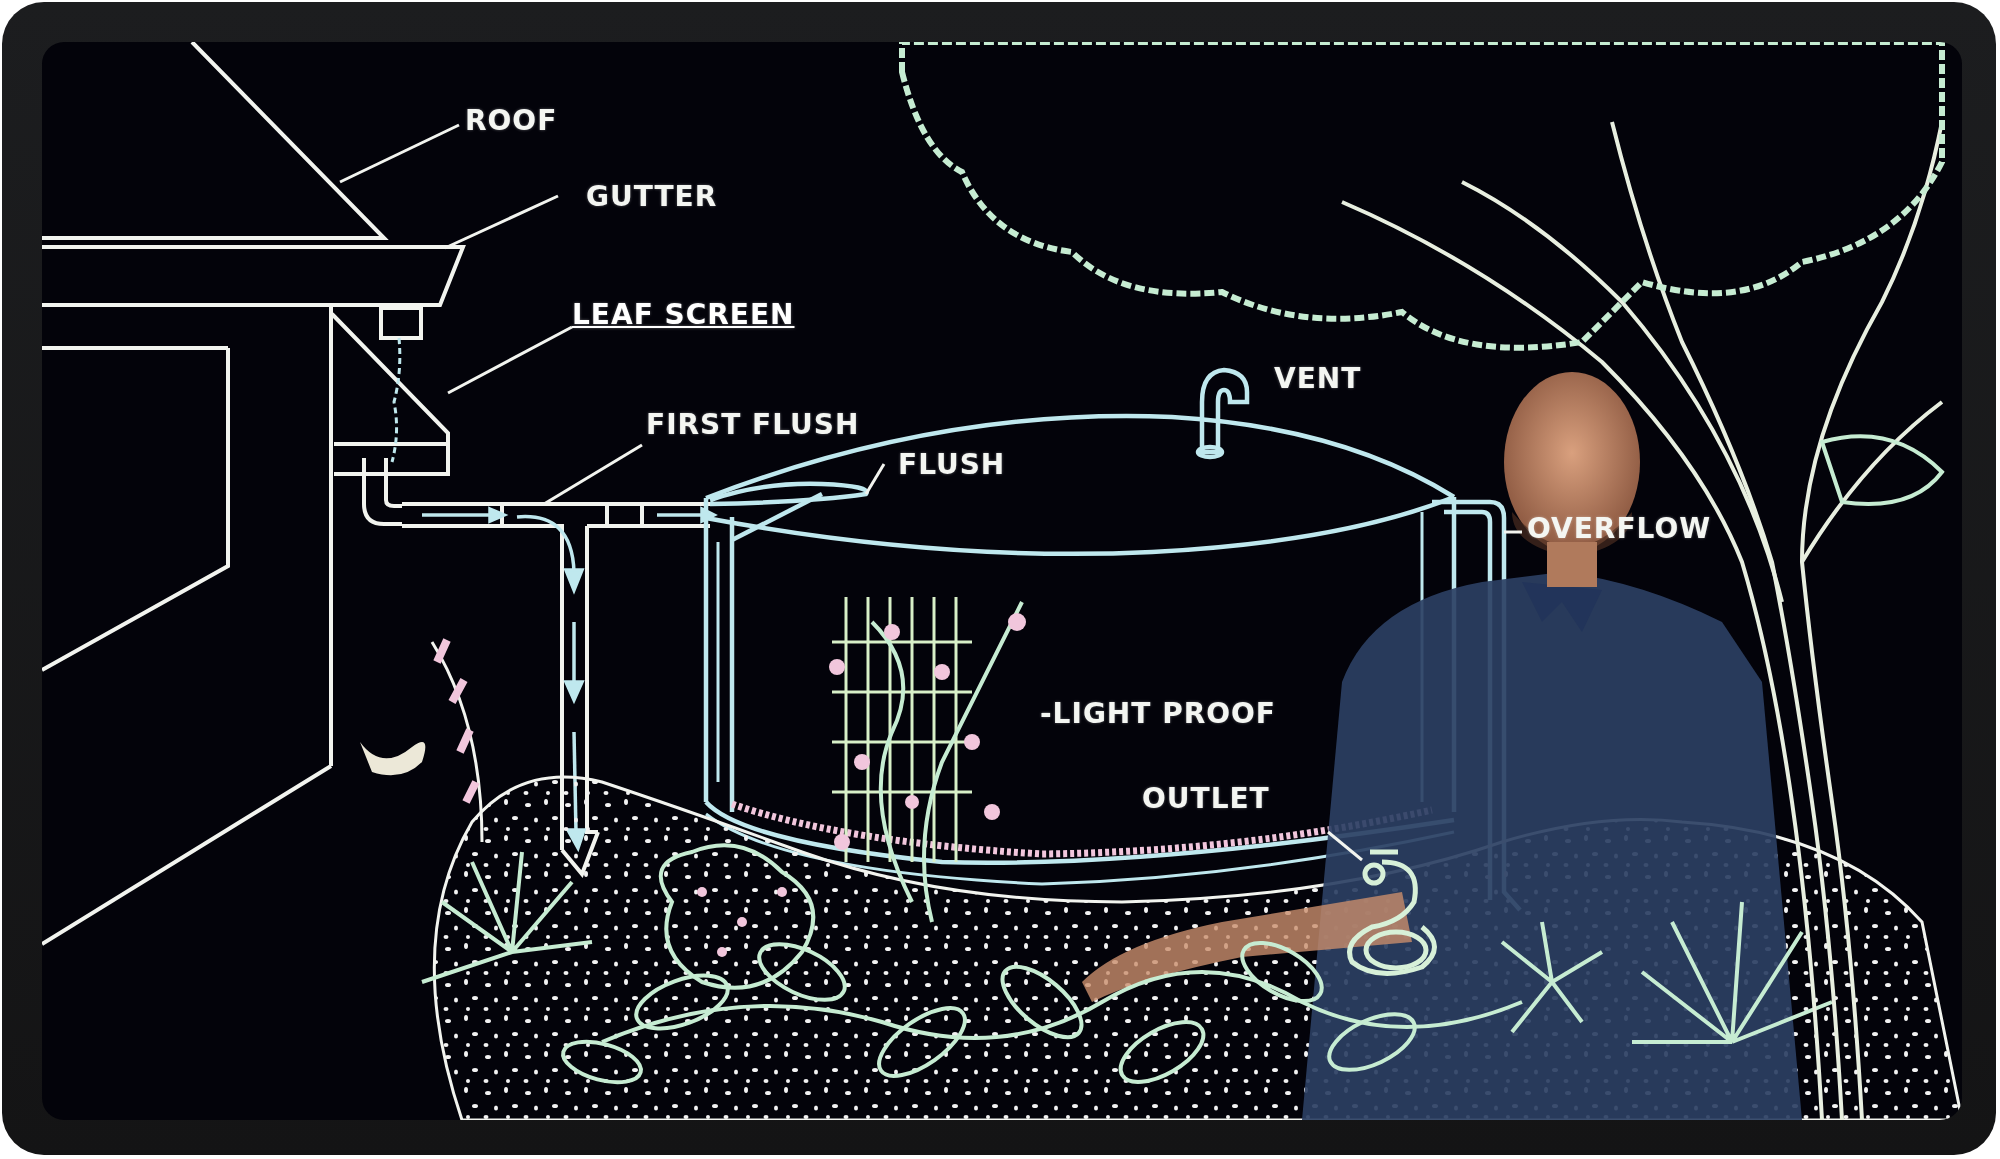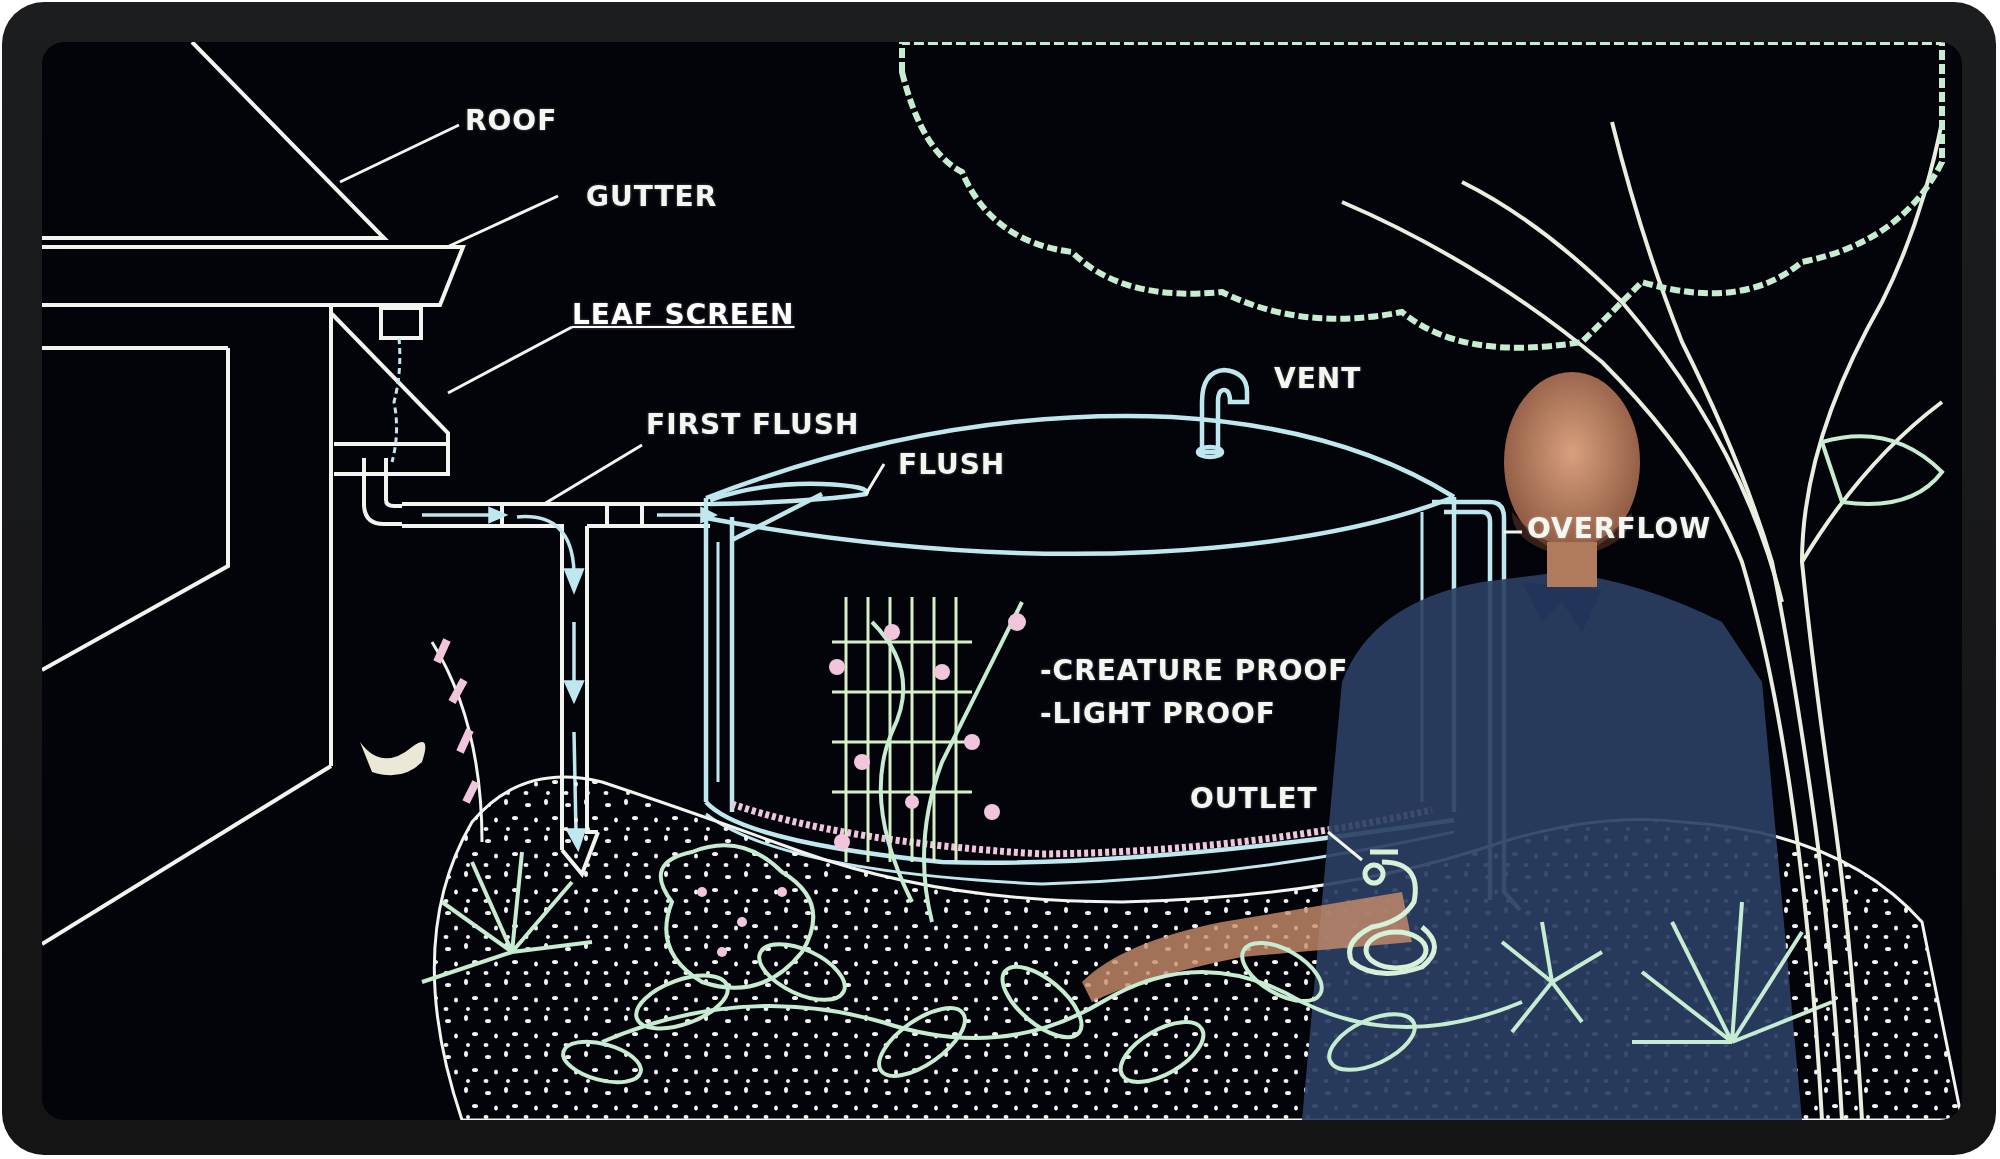--- a/index.html
+++ b/index.html
@@ -207,17 +207,16 @@
       </g>
     </svg>
 
     <span class="lbl sm" style="left:423px; top:62px;">ROOF</span>
     <span class="lbl sm" style="left:512px; top:138px;margin-left:32px;">GUTTER</span>
     <span class="lbl sm cyan" style="left:530px; top:256px;">LEAF SCREEN</span>
     <span class="lbl sm" style="left:604px; top:366px;">FIRST FLUSH</span>
     <span class="lbl sm" style="left:856px; top:406px;">FLUSH</span>
     <span class="lbl sm" style="left:1232px; top:320px;">VENT</span>
     <span class="lbl sm" style="left:1485px; top:470px;">OVERFLOW</span>
-    <span class="lbl sm" style="left:1100px; top:740px;margin-left:48px;">OUTLET</span>
-    <span class="lbl feat" style="left:998px; top:612px;">-CREATURE PROOF</span>
+    <span class="lbl sm" style="left:1100px; top:740px;">OUTLET</span>
     <span class="lbl feat" style="left:998px; top:655px;">-LIGHT PROOF</span>
   </div>
 </div>
 
 </body></html>

